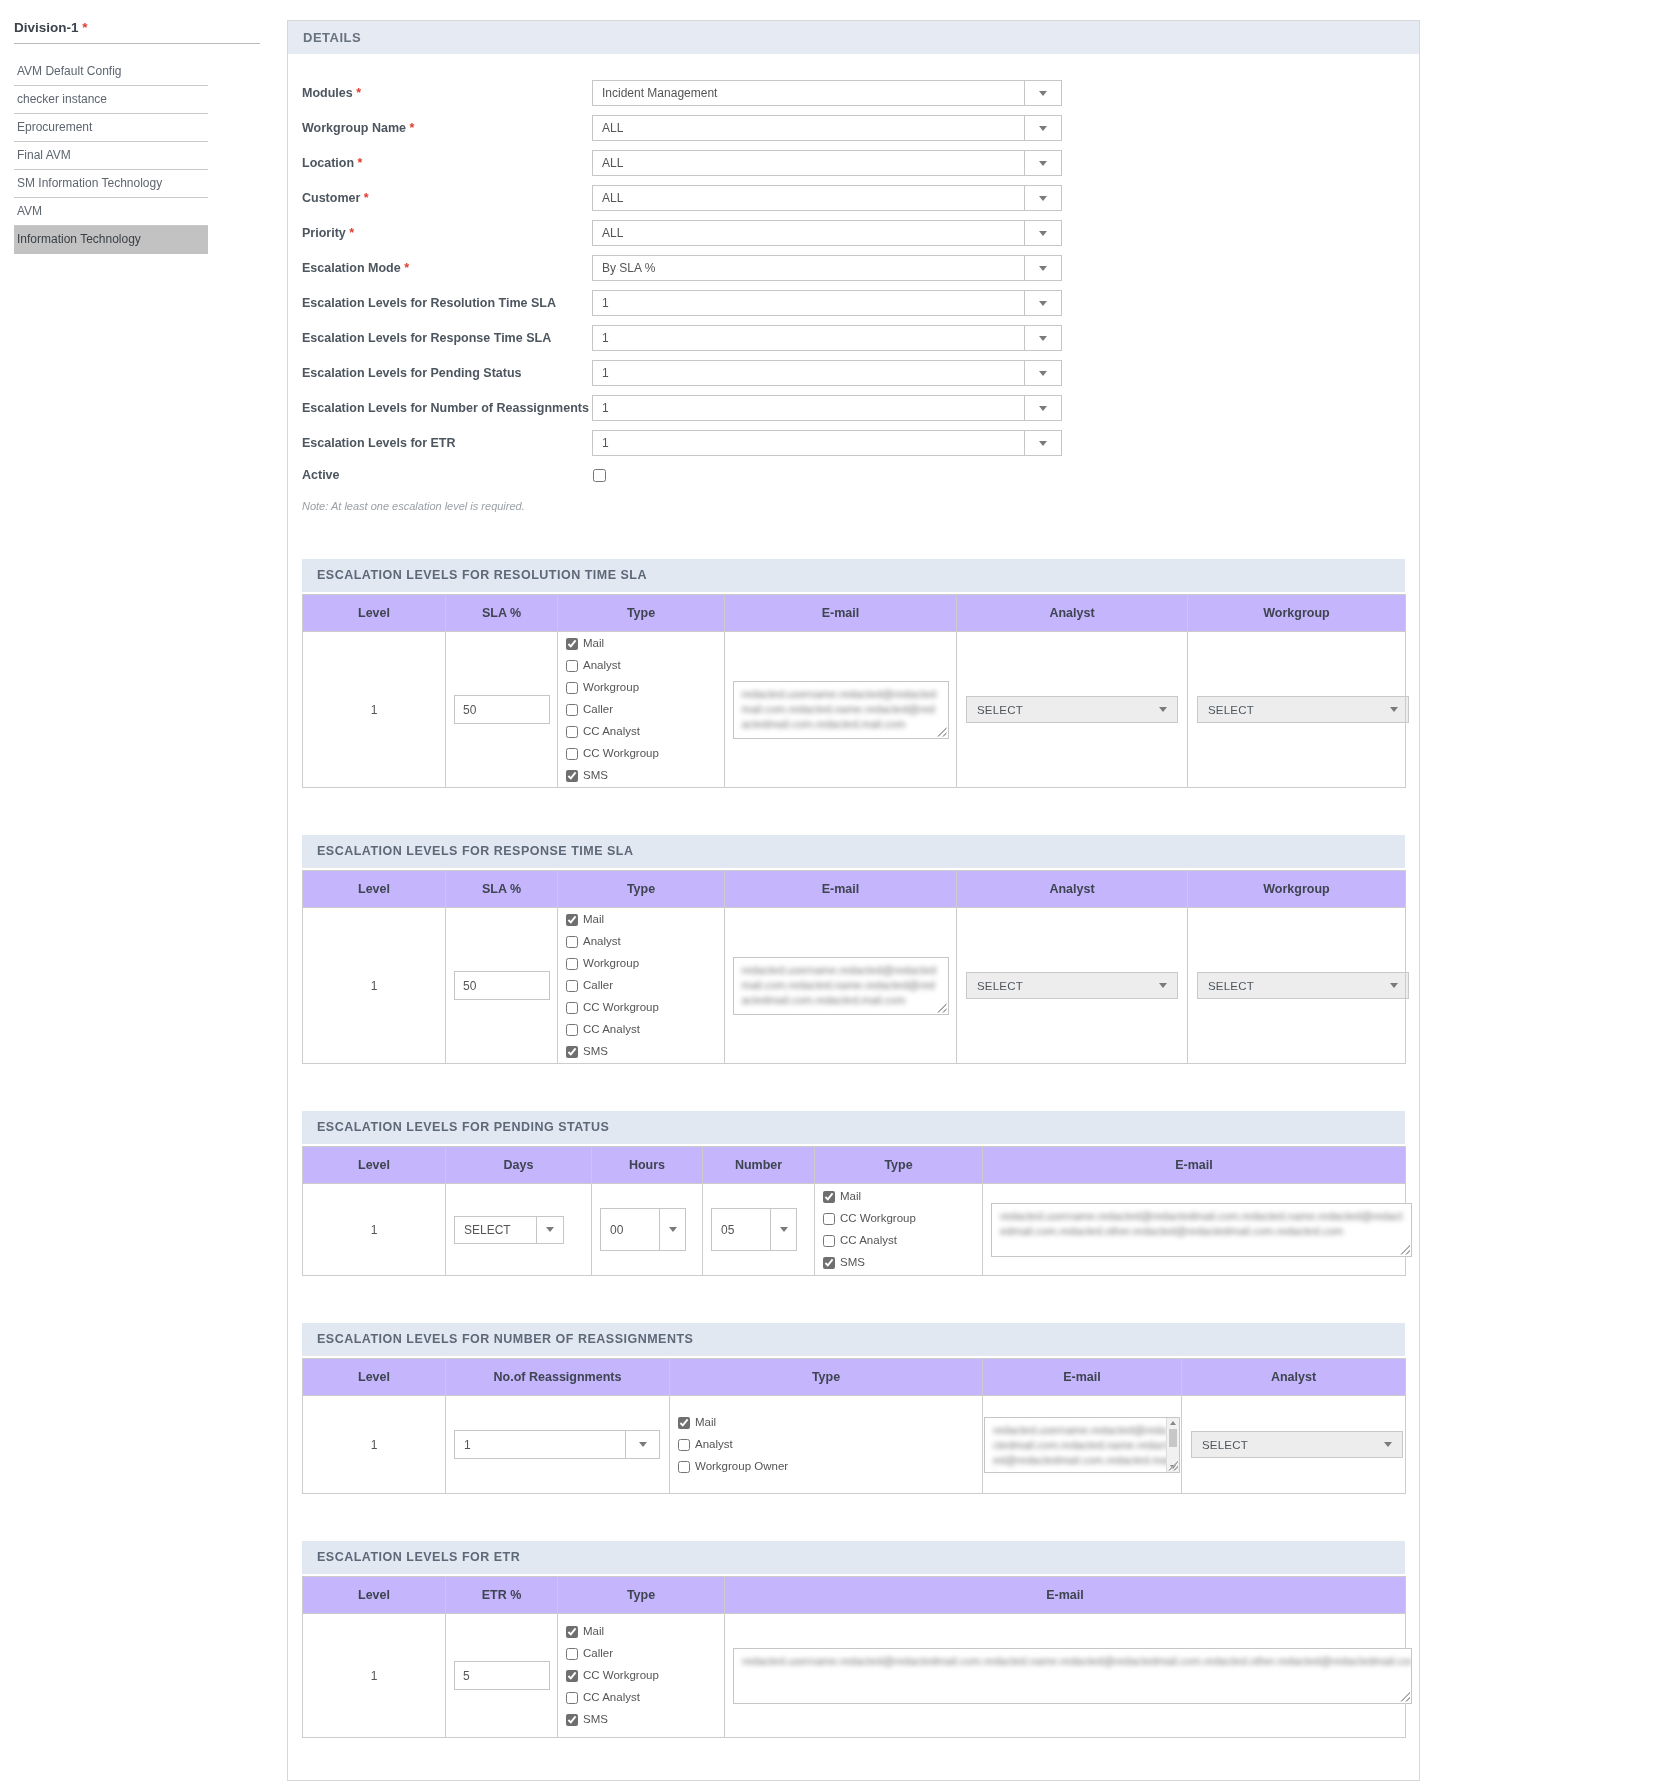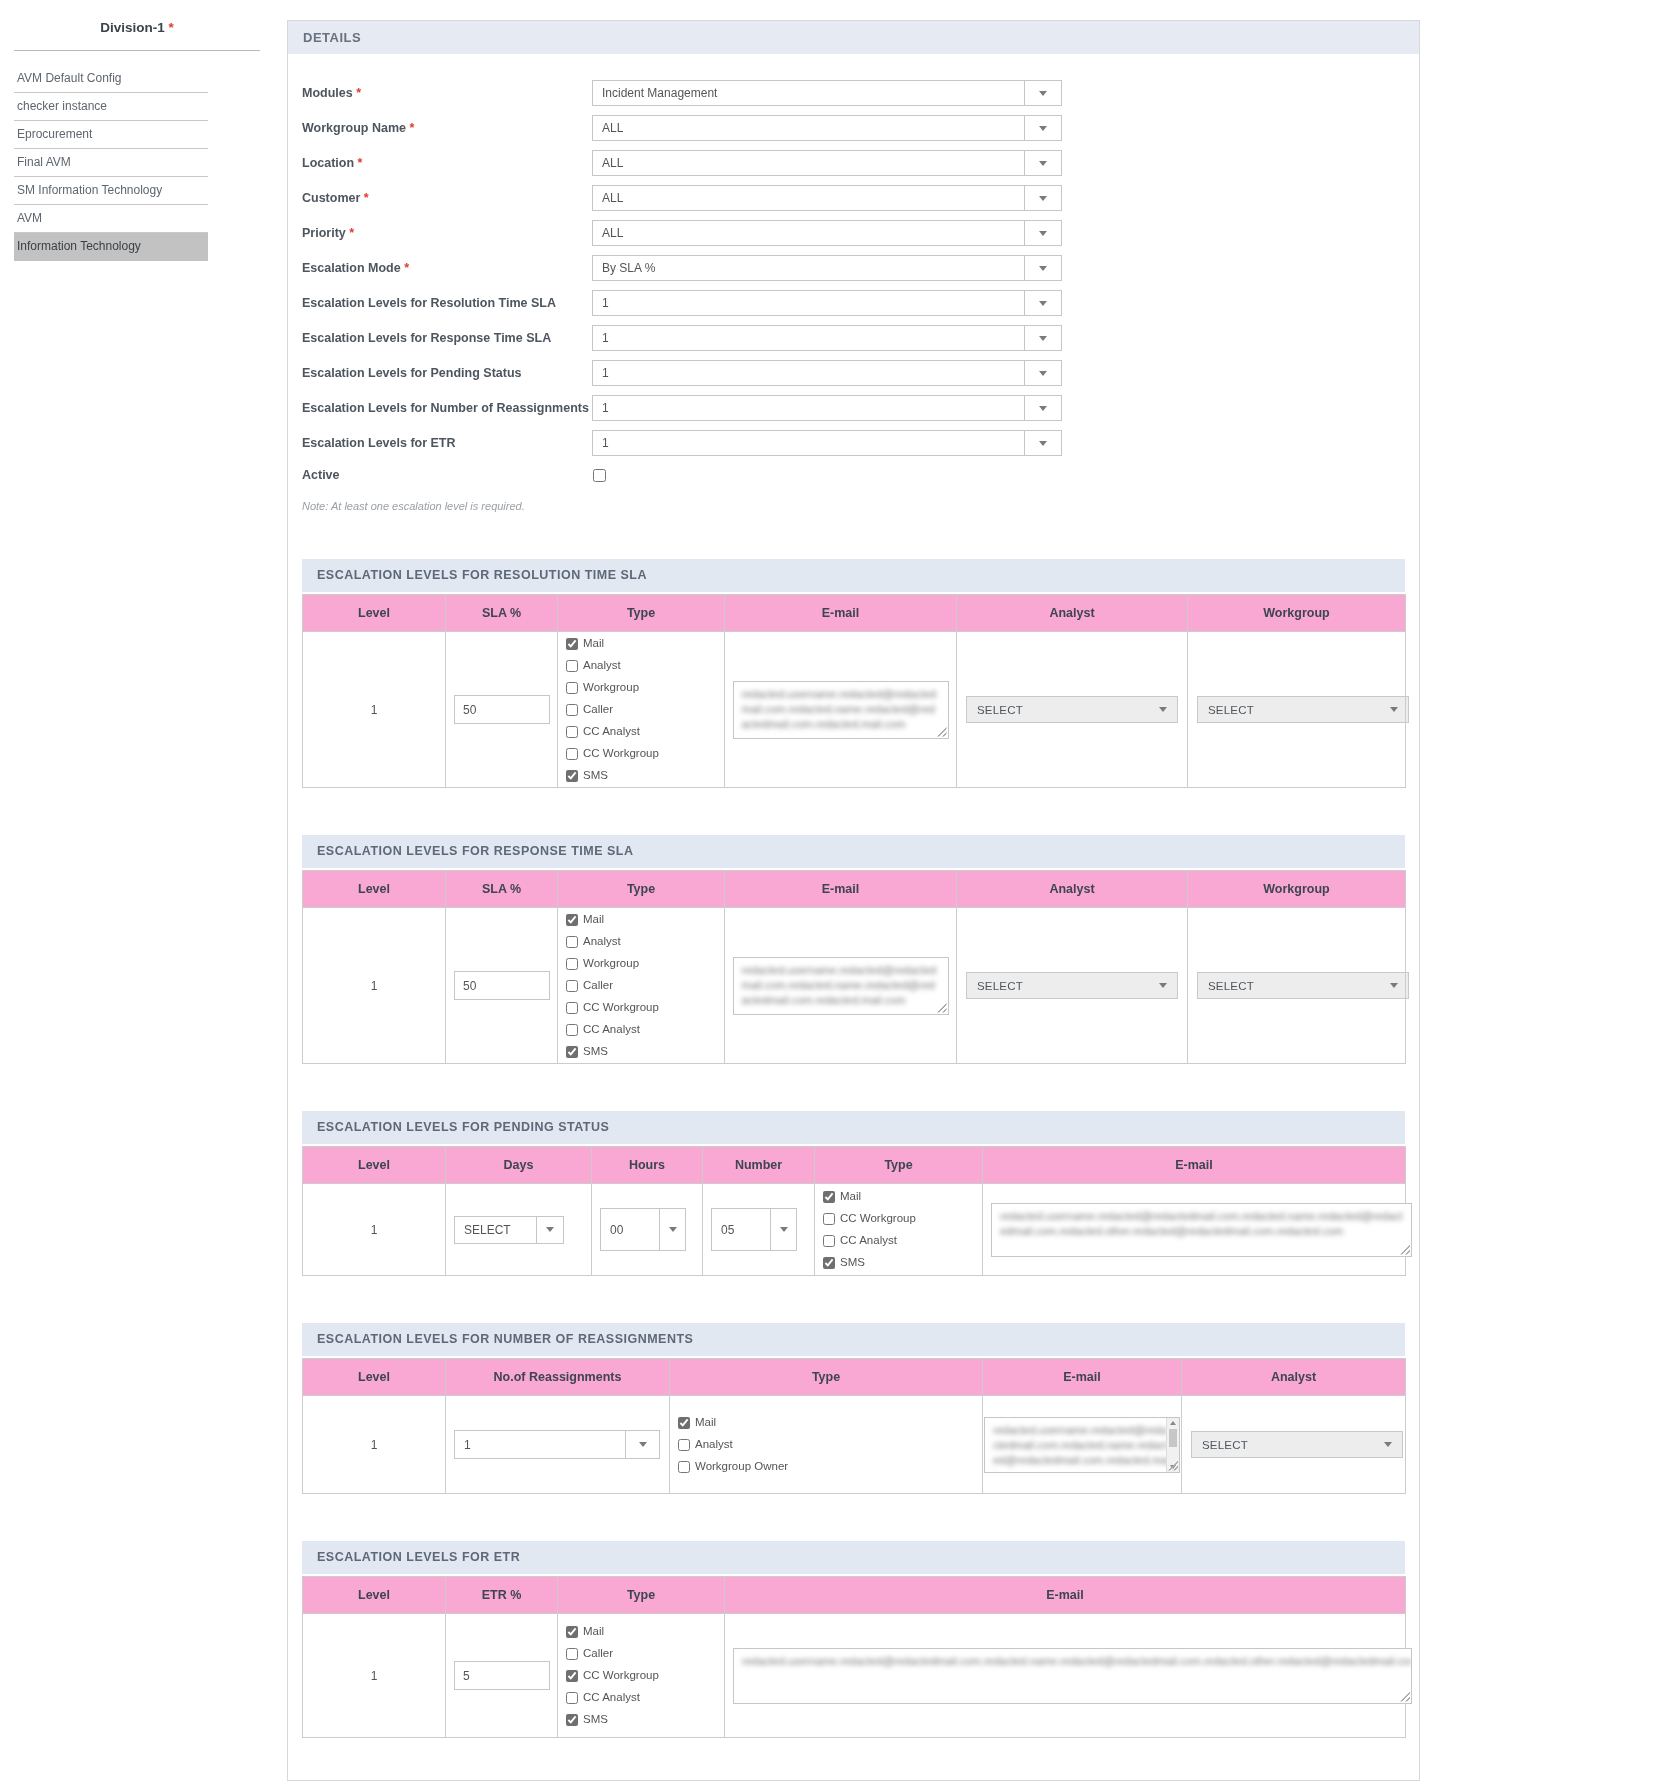--- a/index.html
+++ b/index.html
@@ -12,22 +12,22 @@
   .page-title { color:#1e80cf; font-size:15.5px; font-weight:700; letter-spacing:.4px; padding-top:2px; }
   .btns { display:flex; gap:6px; }
   .btn { height:25px; min-width:78px; font-size:11px; font-weight:600; letter-spacing:.5px;
          border-radius:2px; display:flex; align-items:center; justify-content:center; padding:0 14px; cursor:pointer; }
   .btn-submit { background:#2d5986; color:#fff; border:1px solid #2d5986; }
   .btn-cancel { background:#fff; color:#8a97a8; border:1px solid #c9d0d8; }
 
   
   .content { display:flex; align-items:flex-start; margin-top:12px; }
   .sidebar { width:246px; flex:none; }
-  .division { font-size:13.5px; font-weight:700; color:#3c434b; padding-bottom:15px;
-              border-bottom:1px solid #b9b9b9;text-align:center; }
+  .division { font-size:13.5px; font-weight:700; color:#3c434b; padding-bottom:8px;
+              border-bottom:1px solid #b9b9b9; }
   .req { color:#e03b2f; font-weight:700; }
   .side-list { list-style:none; width:194px; margin-top:14px; }
   .side-item { font-size:12px; color:#5f6670; padding:6px 3px 7px 3px; border-bottom:1px solid #c9c9c9; cursor:pointer; }
   .side-item.selected { background:#c2c2c2; color:#3a3f45; border-bottom-color:#c2c2c2; }
 
   .main { width:1133px; margin-left:27px; border:1px solid #d8d8d8; background:#fff; padding-bottom:42px; }
   .band { height:33px; line-height:33px; background:#e6eaf2; color:#68727f; font-size:13px;
           font-weight:600; letter-spacing:.5px; padding-left:15px; }
 
   
@@ -40,21 +40,21 @@
   .caret { width:0; height:0; border-left:4px solid transparent; border-right:4px solid transparent; border-top:5px solid #7a7a7a; display:inline-block; }
   .active-row { display:flex; align-items:center; height:20px; margin-top:3px; }
   .active-row input { width:13px; height:13px; margin-left:1px; accent-color:#6f6f6f; }
   .note { margin-top:15px; font-size:11px; font-style:italic; color:#9aa0a6; }
 
   
   .tables { padding:0 14px; }
   .tbl-section { margin-top:47px; }
   .tbl-section .band { background:#e2e8f1; font-size:12.5px; color:#5d6878; margin-bottom:2px; }
   table.grid { table-layout:fixed; width:1104px; border-collapse:collapse; background:#fff; }
-  table.grid th { border:1px solid #cccccc; background:#f9a8d4; height:37px; font-size:12.5px;
+  table.grid th { border:1px solid #cccccc; background:#c4b5fd; height:37px; font-size:12.5px;
                   font-weight:600; color:#3f4550; text-align:center; }
   table.grid td { border:1px solid #cccccc; vertical-align:middle; font-size:12px; color:#555; }
   .t1 th:nth-child(1){width:143px}.t1 th:nth-child(2){width:112px}.t1 th:nth-child(3){width:167px}
   .t1 th:nth-child(4){width:232px}.t1 th:nth-child(5){width:231px}
   .t3 th:nth-child(1){width:143px}.t3 th:nth-child(2){width:146px}.t3 th:nth-child(3){width:111px}
   .t3 th:nth-child(4){width:112px}.t3 th:nth-child(5){width:168px}
   .t4 th:nth-child(1){width:143px}.t4 th:nth-child(2){width:224px}.t4 th:nth-child(3){width:313px}
   .t4 th:nth-child(4){width:199px}
   .t5 th:nth-child(1){width:143px}.t5 th:nth-child(2){width:112px}.t5 th:nth-child(3){width:167px}
   .t1 td{height:140px} .t3 td{height:92px} .t4 td{height:98px} .t5 td{height:124px}

